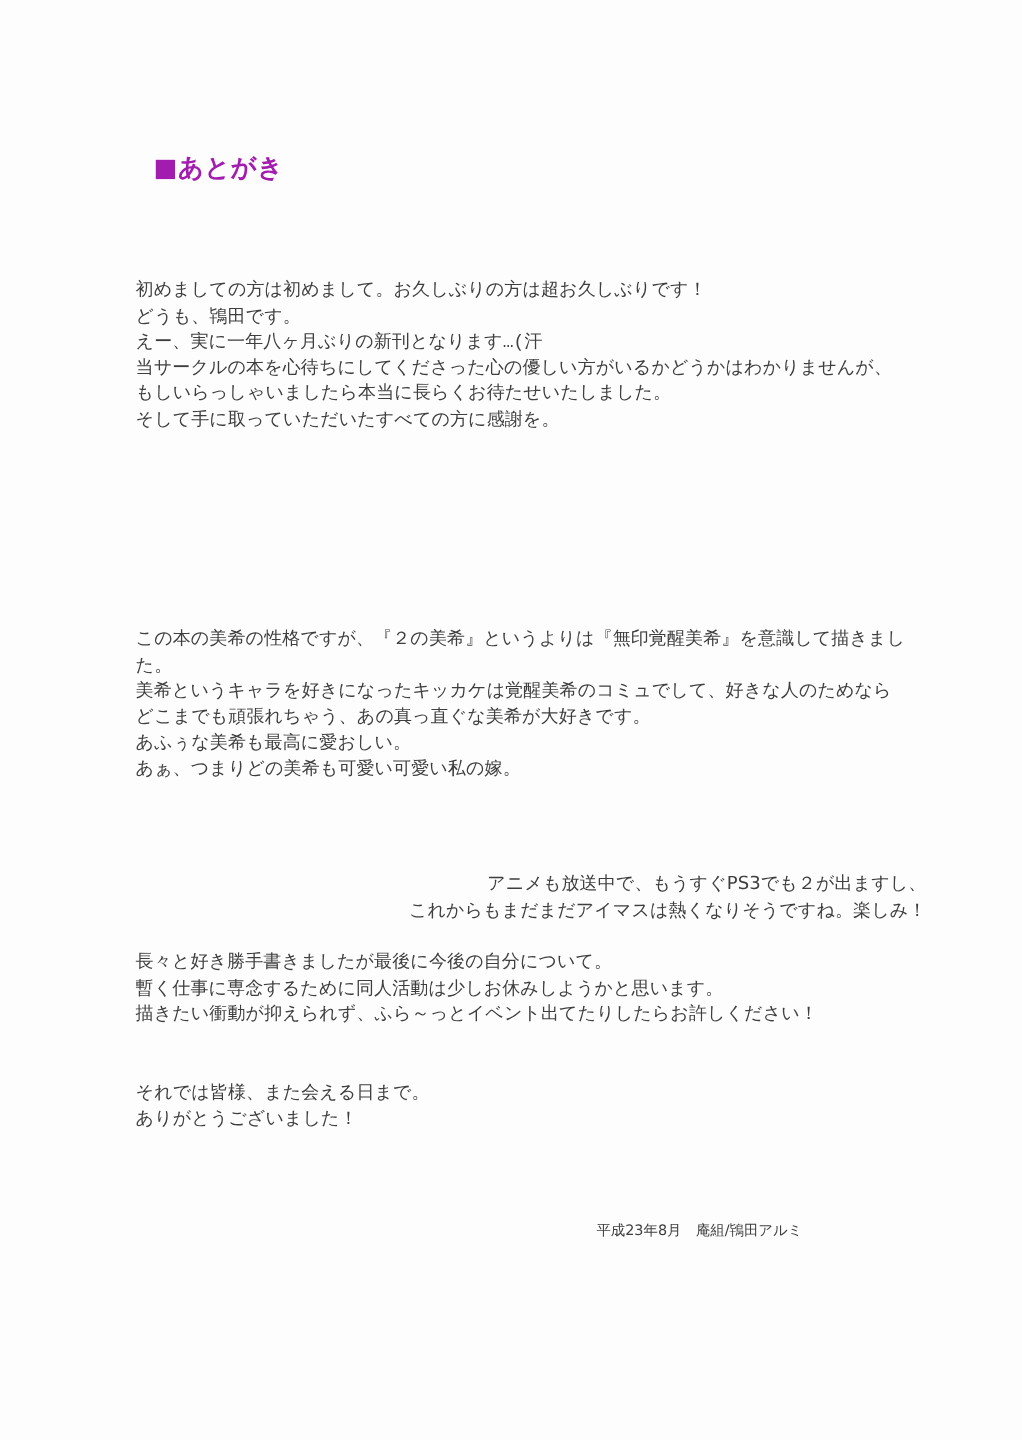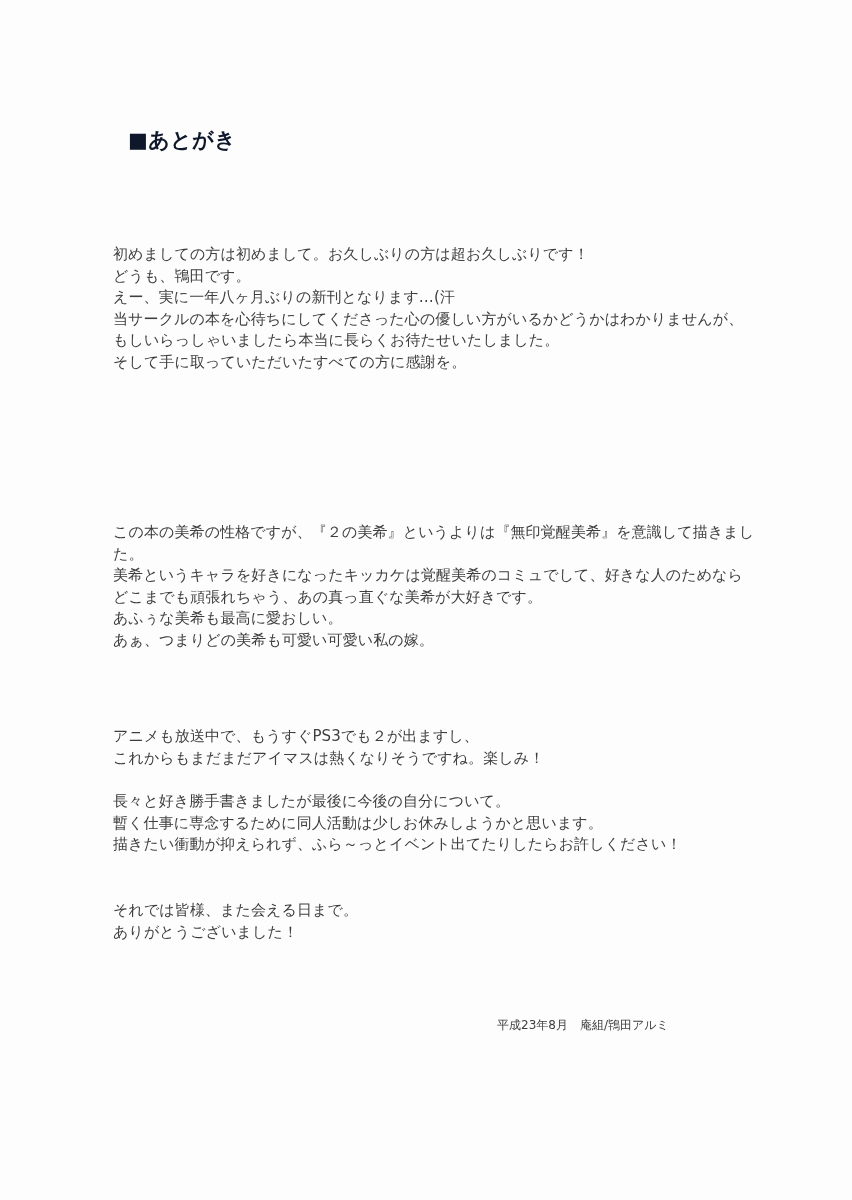--- a/index.html
+++ b/index.html
@@ -16,21 +16,21 @@
     color: #3e3e3e;
     overflow: hidden;
   }
   .heading {
     position: absolute;
     left: 128px;
     top: 127px;
     font-size: 21px;
     line-height: 26px;
     font-weight: 600;
-    color: #0f172a;
+    color: #a21caf;
     letter-spacing: 0.5px;
     white-space: pre;
   }
   .para {
     position: absolute;
     left: 113px;
     right: 80px;
     font-size: 15px;
     line-height: 21.5px;
     white-space: pre-line;
@@ -45,36 +45,36 @@
     white-space: pre;
   }
 </style>
 </head>
 <body>
 
 <div class="page">
 
   <div class="heading">■あとがき</div>
 
-  <div class="para" style="top: 244px;">初めましての方は初めまして。お久しぶりの方は超お久しぶりです！
+  <div class="para" style="top: 232px; font-family: Liberation Mono, monospace;">初めましての方は初めまして。お久しぶりの方は超お久しぶりです！
 どうも、鴇田です。
 えー、実に一年八ヶ月ぶりの新刊となります…(汗
 当サークルの本を心待ちにしてくださった心の優しい方がいるかどうかはわかりませんが、
 もしいらっしゃいましたら本当に長らくお待たせいたしました。
 そして手に取っていただいたすべての方に感謝を。</div>
 
 
   <div class="para" style="top: 522px;">この本の美希の性格ですが、『２の美希』というよりは『無印覚醒美希』を意識して描きました。
 美希というキャラを好きになったキッカケは覚醒美希のコミュでして、好きな人のためなら
 どこまでも頑張れちゃう、あの真っ直ぐな美希が大好きです。
 あふぅな美希も最高に愛おしい。
 あぁ、つまりどの美希も可愛い可愛い私の嫁。</div>
 
 
-  <div class="para" style="top: 726px;">アニメも放送中で、もうすぐPS3でも２が出ますし、
+  <div class="para" style="top: 726px; text-align: right;">アニメも放送中で、もうすぐPS3でも２が出ますし、
 これからもまだまだアイマスは熱くなりそうですね。楽しみ！</div>
 
   <div class="para" style="top: 900px;">それでは皆様、また会える日まで。
 ありがとうございました！</div>
 
   <div class="para" style="top: 791px;">長々と好き勝手書きましたが最後に今後の自分について。
 暫く仕事に専念するために同人活動は少しお休みしようかと思います。
 描きたい衝動が抑えられず、ふら～っとイベント出てたりしたらお許しください！</div>
 
   <div class="signature">平成23年8月　庵組/鴇田アルミ</div>

